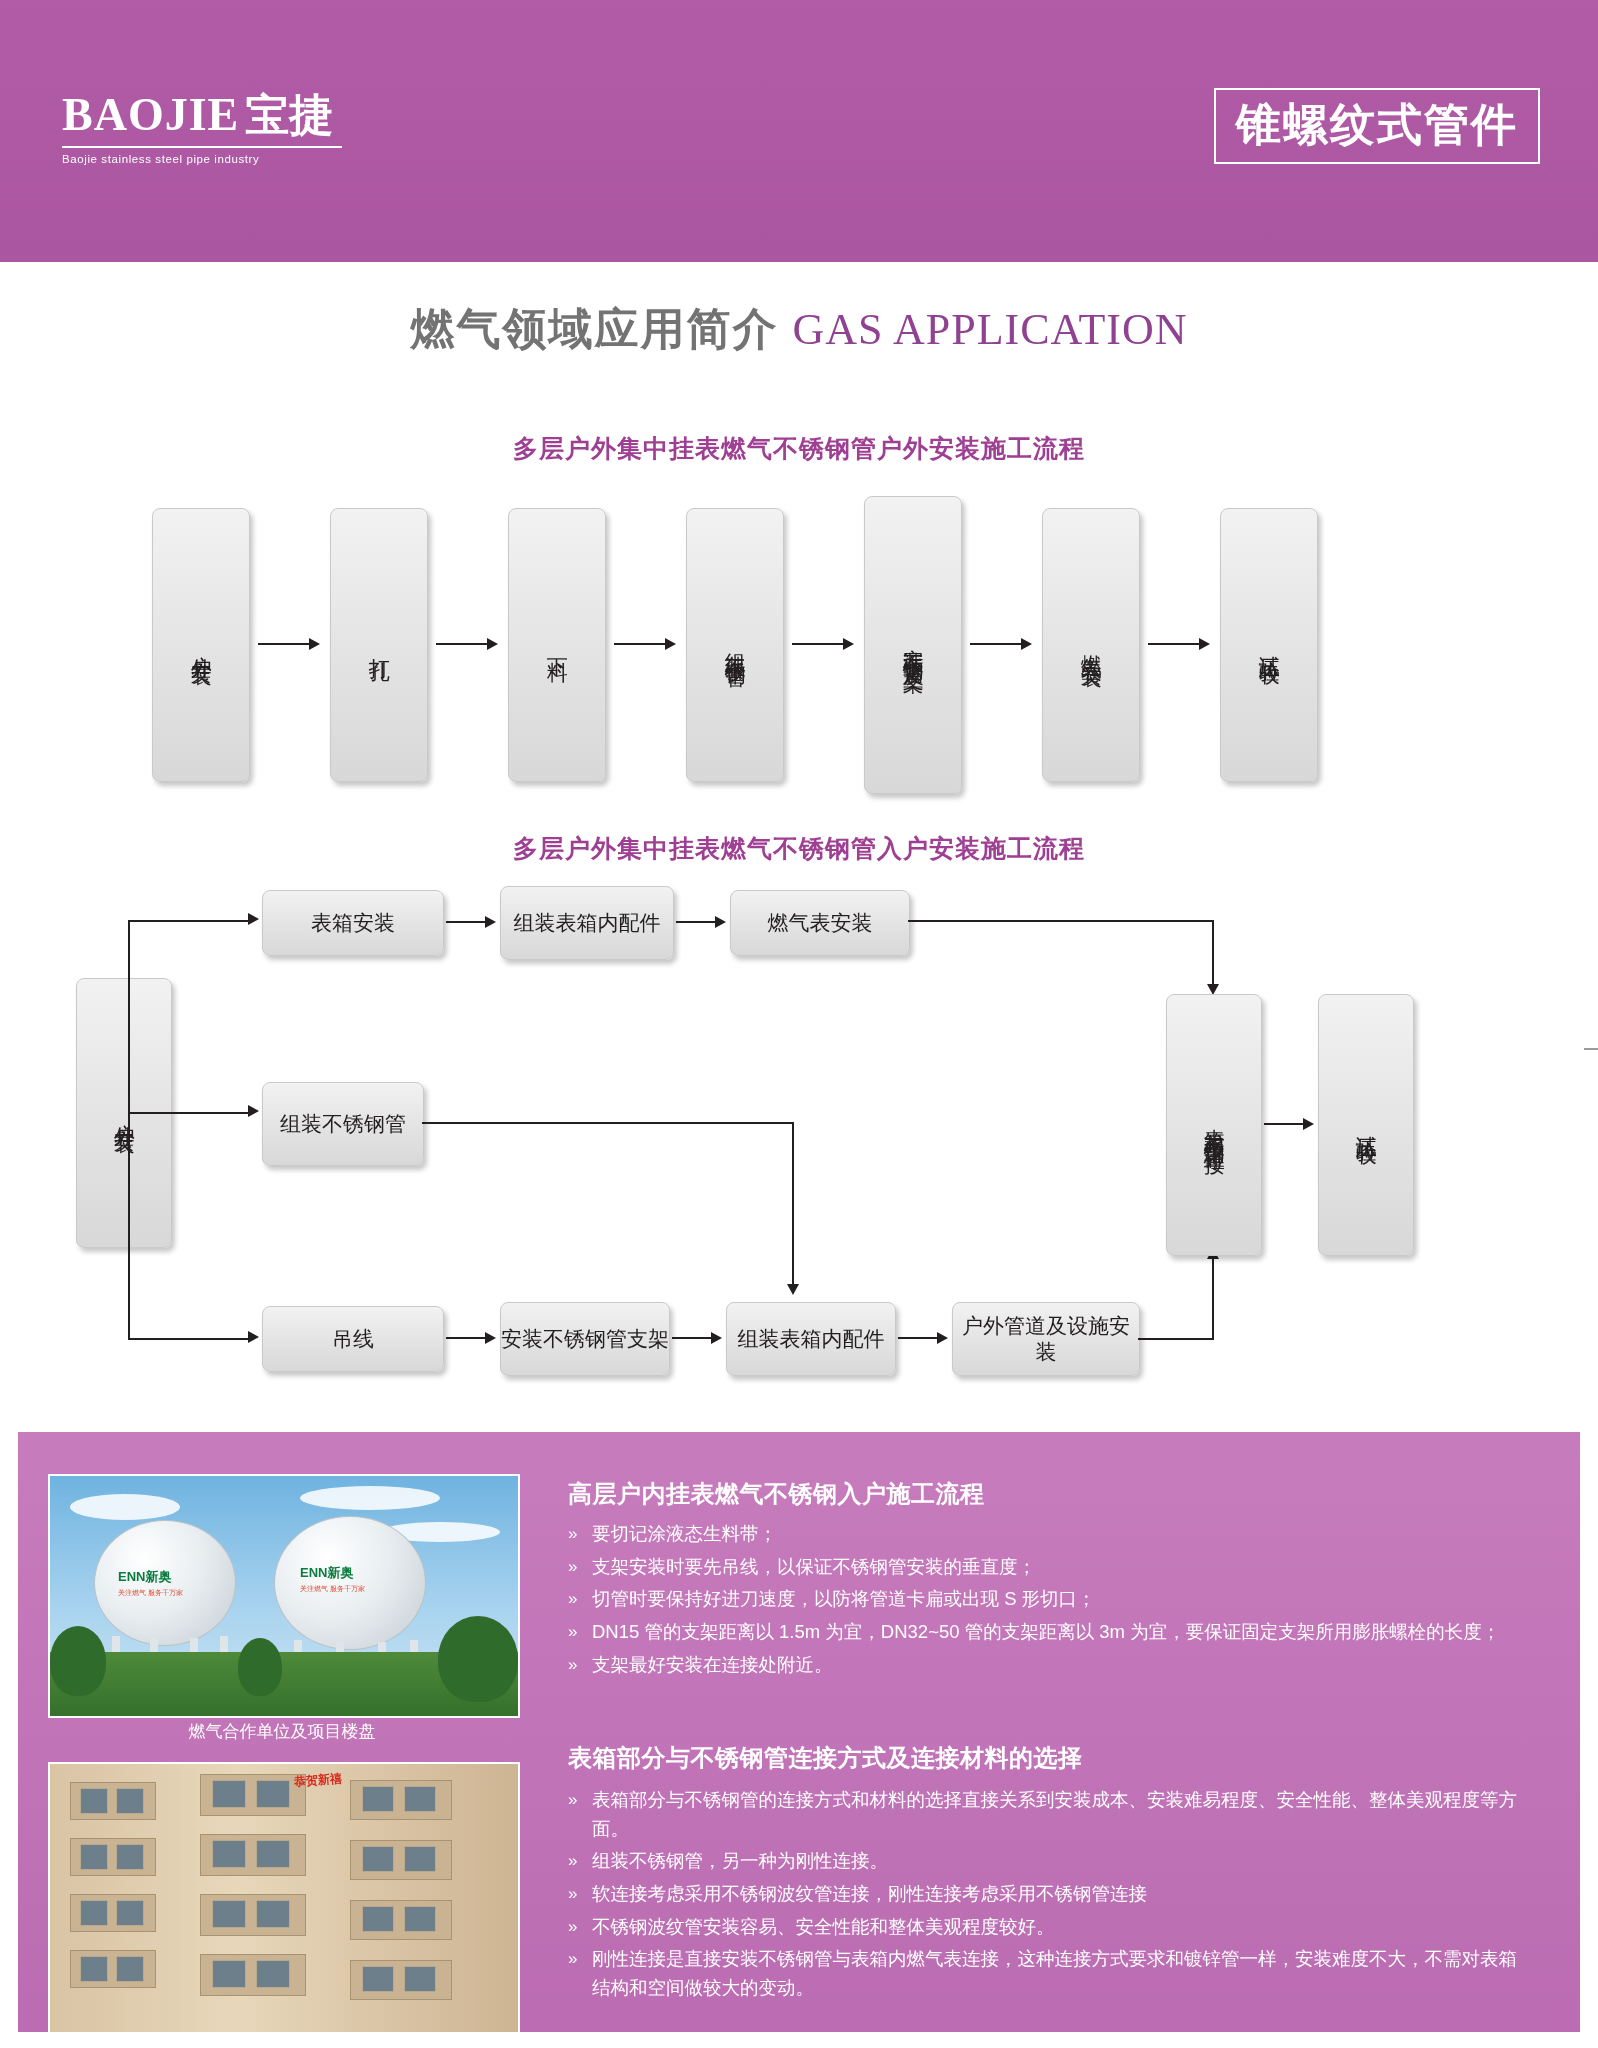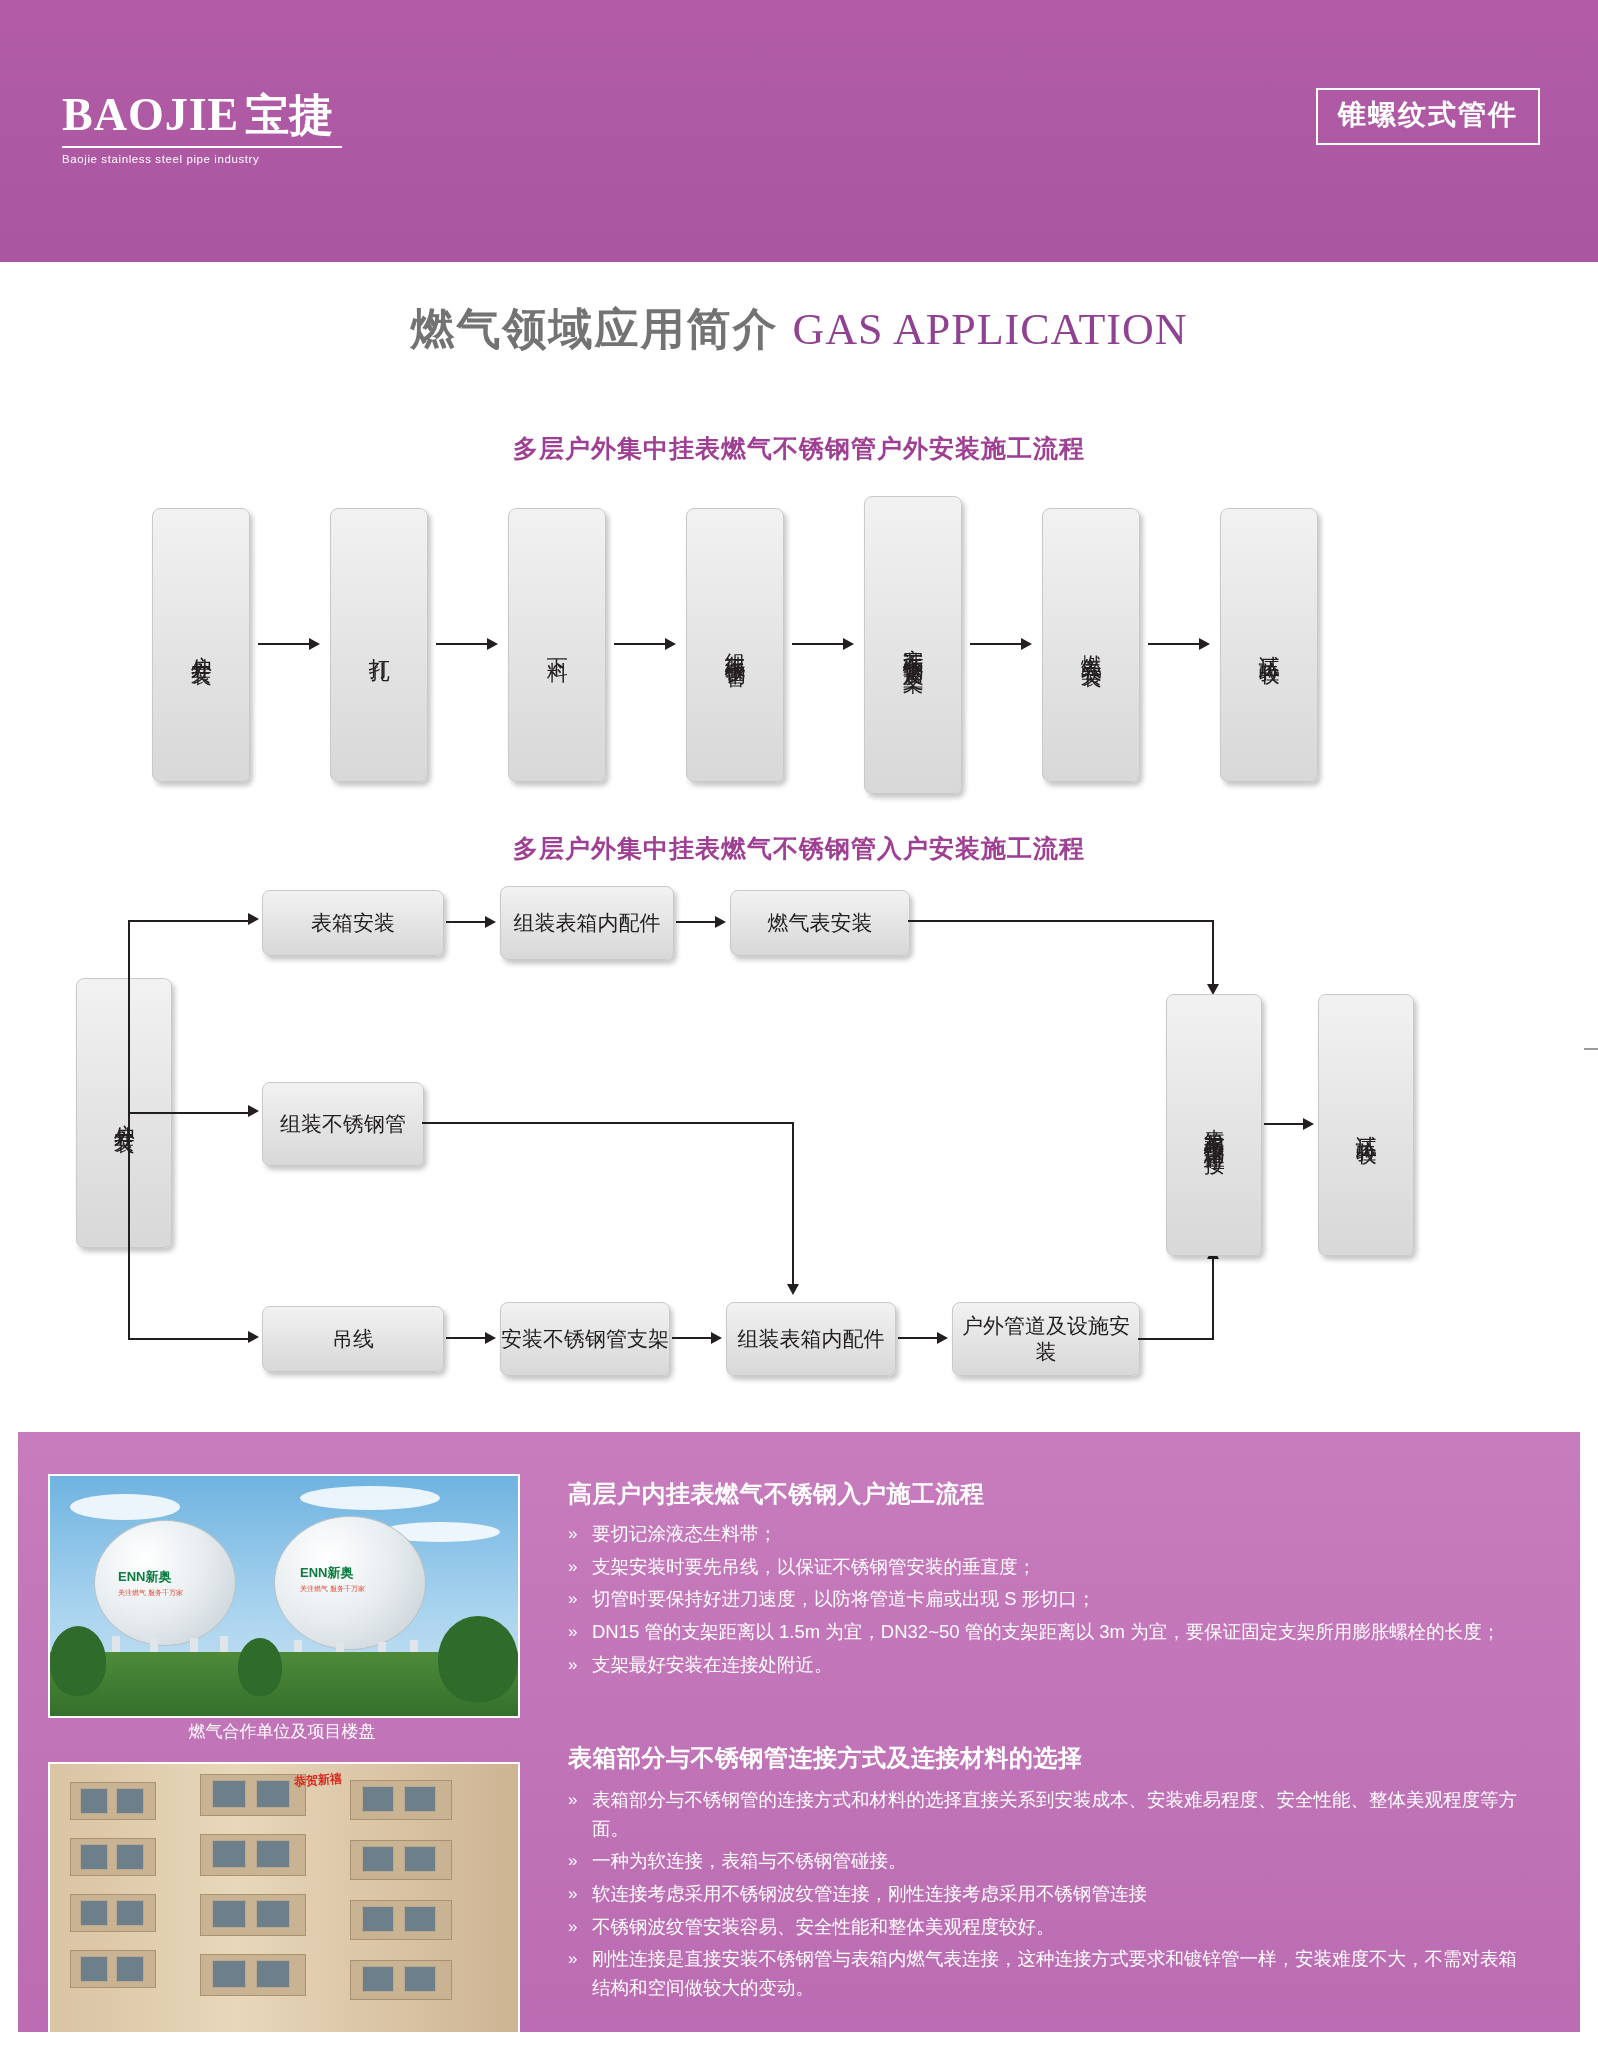--- a/index.html
+++ b/index.html
@@ -34,21 +34,21 @@
   .logo .rule{
     margin-top:8px;height:2px;background:#ffffff;width:280px;
   }
   .logo .sub{
     margin-top:5px;font-size:11.5px;color:#ffffff;letter-spacing:.6px;
   }
   .hdr-badge{
     position:absolute;right:58px;top:88px;
     border:2px solid #ffffff;
     padding:10px 20px 12px;
-    color:#ffffff;font-size:28px;font-weight:bold;letter-spacing:2px;
+    color:#ffffff;font-size:45px;font-weight:bold;letter-spacing:2px;
     line-height:1.1;
   }
 
   
   .title-row{
     position:absolute;left:0;top:300px;width:1598px;text-align:center;
   }
   .title-cn{
     font-size:44px;font-weight:bold;color:#737373;letter-spacing:2px;
     display:inline-block;vertical-align:middle;
@@ -380,21 +380,21 @@
   </div>
 
   <div class="ph" id="ph2">表箱部分与不锈钢管连接方式及连接材料的选择</div>
   <div class="bullets" id="b2">
     <div class="bullet">
         <div class="mk">»</div>
         <div class="tx">表箱部分与不锈钢管的连接方式和材料的选择直接关系到安装成本、安装难易程度、安全性能、整体美观程度等方面。</div>
       </div>
     <div class="bullet">
         <div class="mk">»</div>
-        <div class="tx">一种为软连接，表箱与不锈钢管碰接。</div>
+        <div class="tx">组装不锈钢管，另一种为刚性连接。</div>
       </div>
     <div class="bullet">
         <div class="mk">»</div>
         <div class="tx">软连接考虑采用不锈钢波纹管连接，刚性连接考虑采用不锈钢管连接</div>
       </div>
     <div class="bullet">
         <div class="mk">»</div>
         <div class="tx">不锈钢波纹管安装容易、安全性能和整体美观程度较好。</div>
       </div>
     <div class="bullet">

